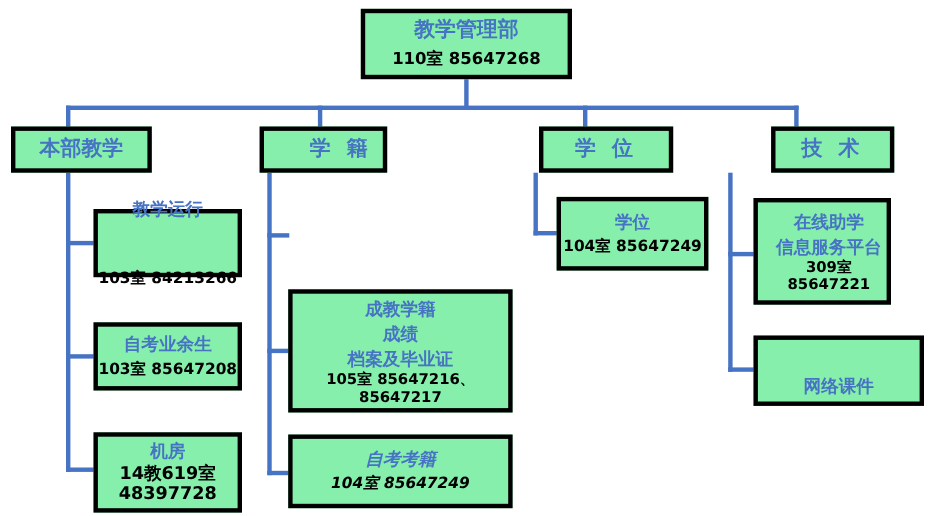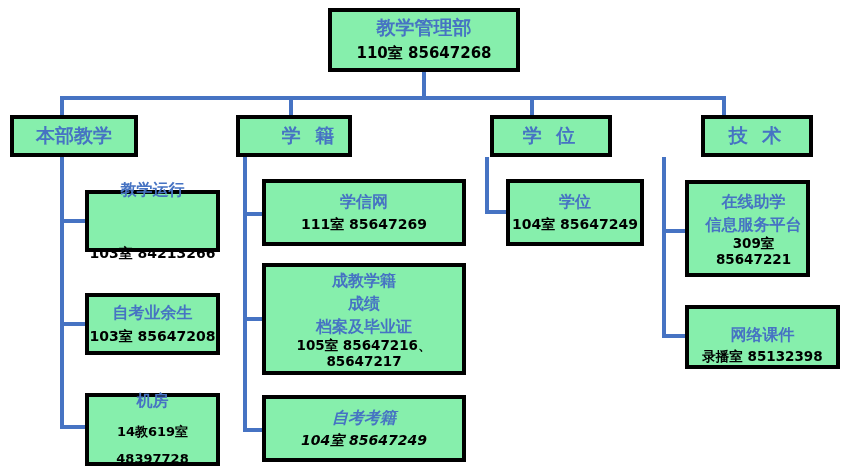--- a/index.html
+++ b/index.html
@@ -51,21 +51,21 @@
   .root-node .sub   { font-size: 15px; }
 
   
   .dept-node .title { font-size: 19px; letter-spacing: 0px; }
   .dept-node .title.spaced { letter-spacing: 4px; }
 
   
   .leaf-node .title { font-size: 16px; margin-bottom: 5px; }
   .leaf-node .sub   { font-size: 14px; }
   .leaf-node.tight .title { font-size: 16px; margin-bottom: 1px; }
-  .leaf-node.tight .sub { font-size: 13px; line-height: 1.2; }
+  .leaf-node.tight .sub { font-size: 16px; line-height: 1.2; }
   .leaf-node .title-line { color:#4673C3; font-weight:bold; font-size:16px; line-height:1.45; }
   .leaf-node .sub-small { font-size: 13.5px; }
 </style>
 </head>
 <body>
 
 <div id="chart-root">
 
   <div class="conn" style="left:422px; top:72px; width:4px; height:28px;"></div>
 
@@ -117,30 +117,26 @@
   <div class="node leaf-node" style="left:85px; top:190px; width:135px; height:62px;gap:40px;">
     <div class="title">教学运行</div>
     <div class="sub">103室 84213266</div>
   </div>
 
   <div class="node leaf-node" style="left:85px; top:293px; width:135px; height:62px;">
     <div class="title">自考业余生</div>
     <div class="sub">103室 85647208</div>
   </div>
 
-  <div class="node leaf-node tight" style="left:85px; top:393px; width:135px; height:73px;gap:12px;">
+  <div class="node leaf-node tight" style="left:85px; top:393px; width:135px; height:73px;">
     <div class="title">机房</div>
     <div class="sub">14教619室</div>
     <div class="sub">48397728</div>
   </div>
 
-  <div class="node leaf-node" style="left:262px; top:179px; width:204px; height:67px;">
-    <div class="title">学信网</div>
-    <div class="sub">111室  85647269</div>
-  </div>
 
   <div class="node leaf-node multi" style="left:262px; top:263px; width:204px; height:112px;">
     <div class="title-line">成教学籍</div>
     <div class="title-line">成绩</div>
     <div class="title-line">档案及毕业证</div>
     <div class="sub sub-small">105室 85647216、85647217</div>
   </div>
 
   <div class="node leaf-node" style="left:262px; top:395px; width:204px; height:67px;font-style:italic;">
     <div class="title">自考考籍</div>
@@ -153,16 +149,15 @@
   </div>
 
   <div class="node leaf-node multi" style="left:685px; top:180px; width:125px; height:97px;padding-left:12px;">
     <div class="title-line">在线助学</div>
     <div class="title-line">信息服务平台</div>
     <div class="sub sub-small">309室  85647221</div>
   </div>
 
   <div class="node leaf-node" style="left:685px; top:305px; width:155px; height:64px;justify-content:flex-end;">
     <div class="title">网络课件</div>
-    <div class="sub sub-small">录播室  85132398</div>
   </div>
 
 </div>
 
 </body></html>

